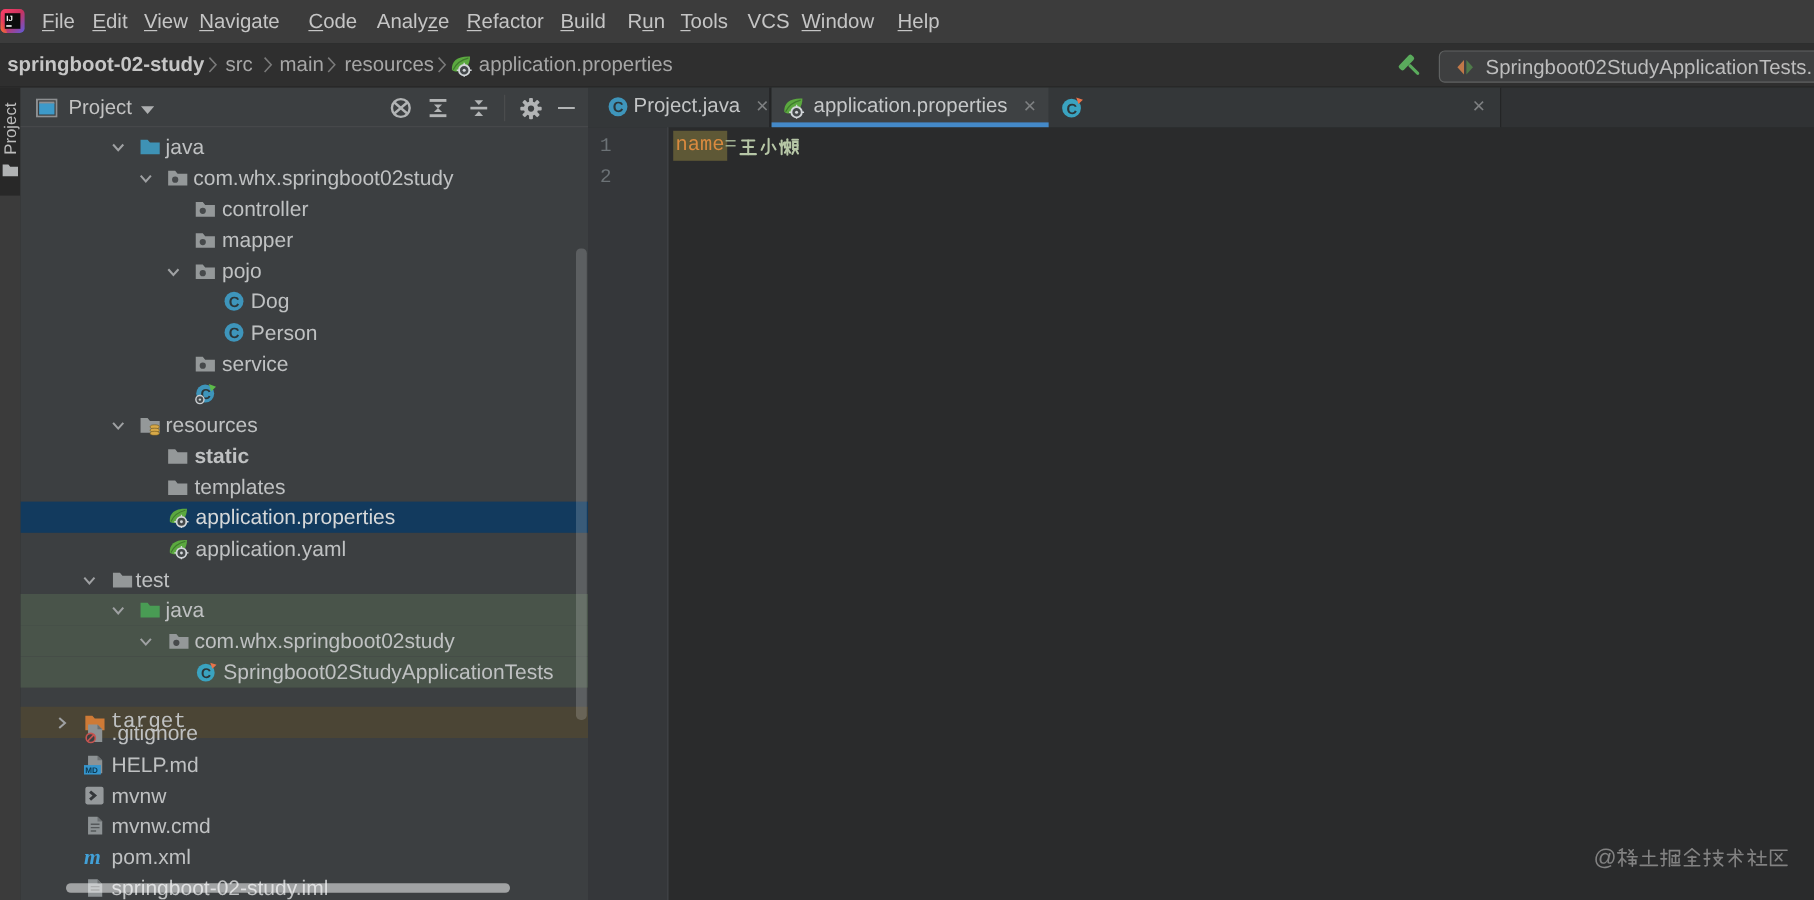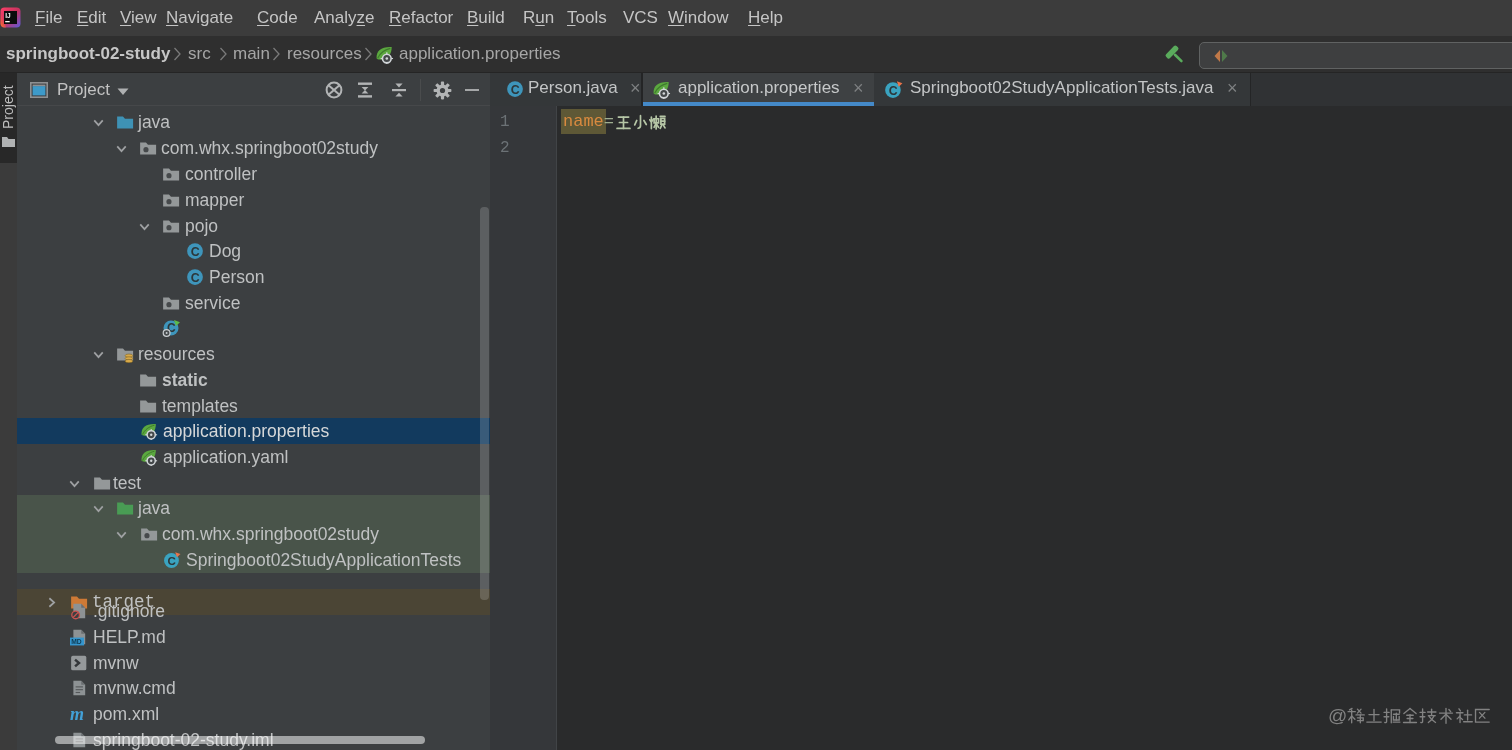--- a/index.html
+++ b/index.html
@@ -116,20 +116,21 @@
         <rect x="4.5" y="5.5" width="15" height="5.5" rx="1.8" fill="#5aab5c"></rect>
         <rect x="10.8" y="11" width="2.6" height="11.5" rx="1.2" fill="#5aab5c"></rect>
       </g>
     </svg>
 
     <div class="abs" style="left:1199px;top:6px;width:320px;height:27px;border:1px solid #606262;border-radius:5px;background:#3e3f40;"></div>
     <svg class="abs" style="left:1213px;top:12px" width="16" height="16" viewBox="0 0 16 16">
       <path d="M7 2 L7 14 L1.5 8 Z" fill="#c07848"></path>
       <path d="M9 2 L9 14 L14.5 8 Z" fill="#4f7a4a"></path>
     </svg>
+    <div class="crumb" style="left:1238px;top:3px;color:#bdbdbd;">Springboot02StudyApplicationTests.</div>
   </div>
 
   <div id="stripe">
     <div id="stripebtn"></div>
     <div id="stripetext">Project</div>
     <svg class="abs" style="left:2px;top:62px" width="13" height="12" viewBox="0 0 13 12">
       <path d="M0 2 L5 2 L6.5 4 L13 4 L13 12 L0 12 Z" fill="#b0b2b3"></path>
     </svg>
   </div>
 
@@ -423,21 +424,21 @@
 
   <div id="editor">
     <div id="tabbar">
       <div class="tab" style="left:0px;width:153px;background:#343739;border-right:2px solid #242526;"></div>
       <div class="tab" style="left:153px;width:231px;background:#3e4143;border-bottom:4px solid #4489c8;"></div>
       <div class="tab" style="left:384px;width:377px;background:#343739;border-right:1px solid #242526;"></div>
       <div class="abs" id="tab1icon" style="left:16px;top:7px;width:18px;height:18px;"><svg width="16" height="16" style="width:100%;height:100%" viewBox="0 0 16 16">
             <circle cx="8" cy="8" r="7" fill="#3e95bb"></circle>
             <text x="4.2" y="12.2" font-size="11" font-weight="bold" fill="#2c3639" font-family="Liberation Sans">C</text>
           </svg></div>
-      <div class="tabt" style="left:38px;color:#c3c5c6;">Person.java</div>
+      <div class="tabt" style="left:38px;color:#c3c5c6;">Project.java</div>
       <div class="tabt" style="left:140px;color:#7e8082;font-size:18px;">×</div>
       <div class="abs" id="tab2icon" style="left:162px;top:7px;width:19px;height:19px;"><svg width="18" height="18" style="width:100%;height:100%" viewBox="0 0 18 18">
             <path d="M1.5 12.5 C1 5.5 6 1.5 15.8 2 C16 9 11.5 14.5 4.5 13.8 C3 13.6 1.8 13.2 1.5 12.5 Z" fill="#5ba83f"></path>
             <path d="M2.5 12.5 C4.5 8 9 4.5 14.5 3.2" stroke="#3f7a2e" stroke-width="1" fill="none"></path>
             <g>
               <circle cx="11.2" cy="12.8" r="4.1" fill="#44484a" stroke="#d2d6d9" stroke-width="1.5"></circle>
               <circle cx="11.2" cy="12.8" r="1.2" fill="#d2d6d9"></circle>
               <g stroke="#d2d6d9" stroke-width="1.1">
                 <line x1="11.2" y1="6.9" x2="11.2" y2="8.6"></line>
                 <line x1="11.2" y1="17" x2="11.2" y2="18.6"></line>
@@ -446,21 +447,20 @@
               </g>
             </g>
           </svg></div>
       <div class="tabt" style="left:188px;color:#c6c8c9;">application.properties</div>
       <div class="tabt" style="left:363px;color:#7e8082;font-size:18px;">×</div>
       <div class="abs" id="tab3icon" style="left:394px;top:7px;width:19px;height:19px;"><svg width="17" height="17" style="width:100%;height:100%" viewBox="0 0 17 17">
             <circle cx="8" cy="9" r="7" fill="#3aa3c0"></circle>
             <text x="4.2" y="13.2" font-size="11" font-weight="bold" fill="#2c3639" font-family="Liberation Sans">C</text>
             <path d="M11.5 1.2 L16.5 2.8 L13.2 6 Z" fill="#e8734a"></path>
           </svg></div>
-      <div class="tabt" style="left:420px;color:#c3c5c6;">Springboot02StudyApplicationTests.java</div>
       <div class="tabt" style="left:737px;color:#7e8082;font-size:18px;">×</div>
     </div>
     <div id="gutter">
       <div class="lnum" style="top:3px;">1</div>
       <div class="lnum" style="top:29px;">2</div>
     </div>
 
     <div class="abs" style="left:71px;top:36px;width:45px;height:25px;background:#5e5836;"></div>
     <div class="abs" style="left:73px;top:36px;height:26px;line-height:26px;font-family:'Liberation Mono',monospace;font-size:17px;color:#d98a3f;text-align:right;">name<span style="color:#9fae90;">=</span></div>
     <div class="abs" id="cjkline" style="left:125px;top:41px;color:#b6c6a6;"><svg class="cjk" width="17" height="17" viewBox="0 0 100 100" style="color:inherit">

